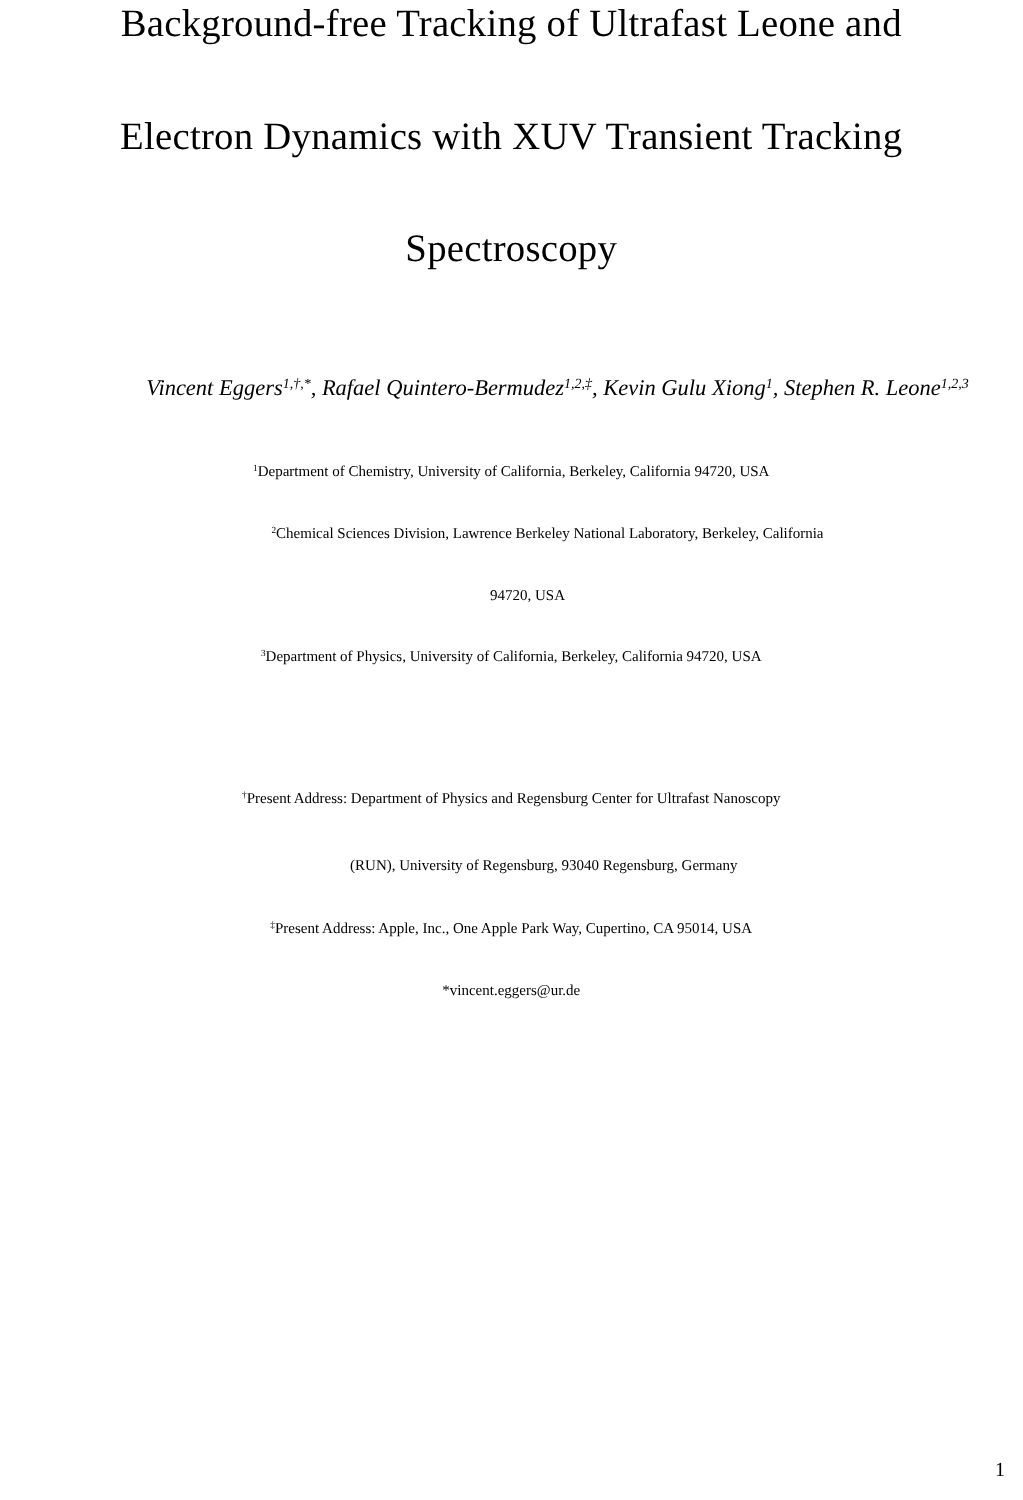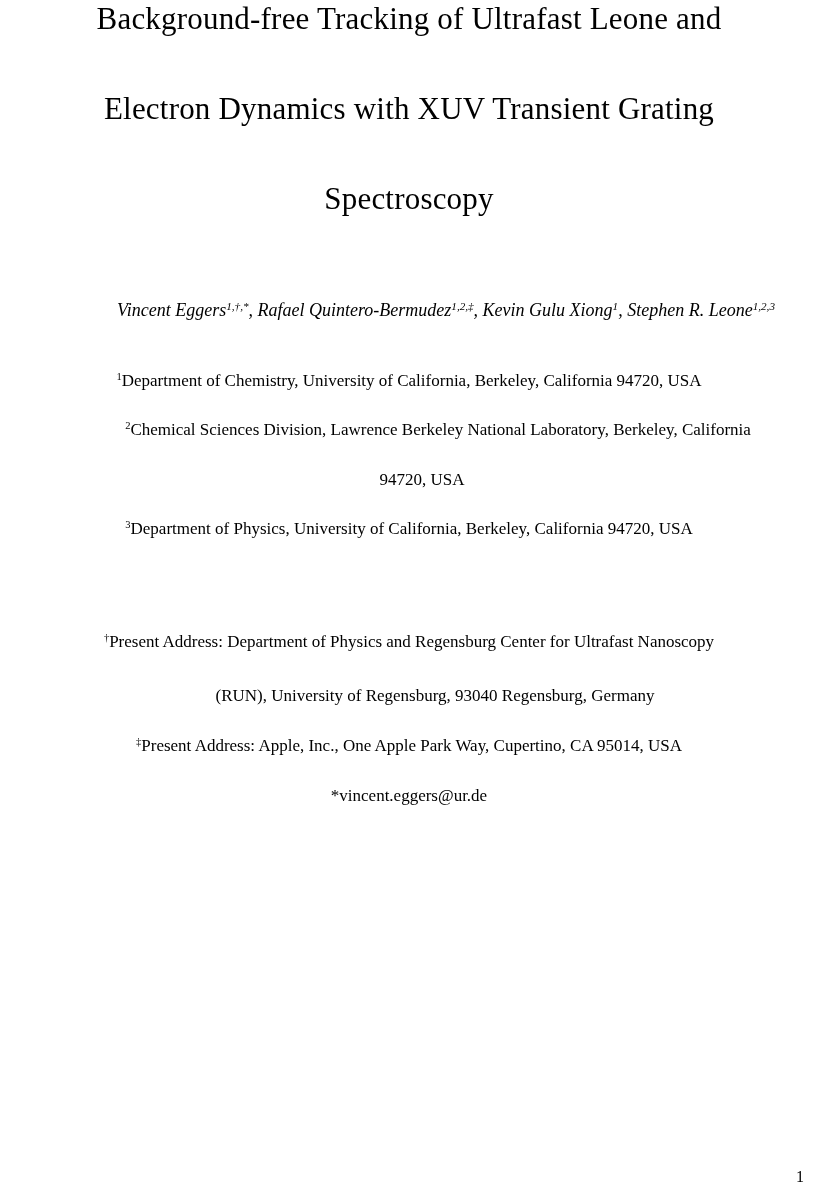--- a/index.html
+++ b/index.html
@@ -26,21 +26,21 @@
   }
   .title-line {
     font-size: 31px;
     letter-spacing: 0.2px;
   }
   .authors-line {
     font-size: 18px;
     font-style: italic;
   }
   .body-line {
-    font-size: 17px;
+    font-size: 12px;
   }
   .sup {
     font-size: 62%;
     position: relative;
     top: -0.55em;
     letter-spacing: 0;
   }
   .page-number {
     position: absolute;
     right: 14px;
@@ -48,21 +48,21 @@
     font-size: 16px;
     text-align: right;
   }
 </style>
 </head>
 <body>
 
 <div class="page">
 
   <div class="line title-line" style="top: 1px;">Background-free Tracking of Ultrafast Leone and</div>
-  <div class="line title-line" style="top: 91px;">Electron Dynamics with XUV Transient Grating</div>
+  <div class="line title-line" style="top: 91px;">Electron Dynamics with XUV Transient Tracking</div>
   <div class="line title-line" style="top: 181px;">Spectroscopy</div>
 
   <div class="line authors-line" style="top: 300px; padding-left: 37px;">
     <span>Vincent Eggers</span><span class="sup">1,†,*</span><span>, Rafael Quintero-Bermudez</span><span class="sup">1,2,‡</span><span>, Kevin Gulu Xiong</span><span class="sup">1</span><span>, Stephen R. Leone</span><span class="sup">1,2,3</span>
   </div>
 
   <div class="line body-line" style="top: 371px;">
     <span class="sup">1</span><span>Department of Chemistry, University of California, Berkeley, California 94720, USA</span>
   </div>
   <div class="line body-line" style="top: 420px; margin-left: 29px;">

